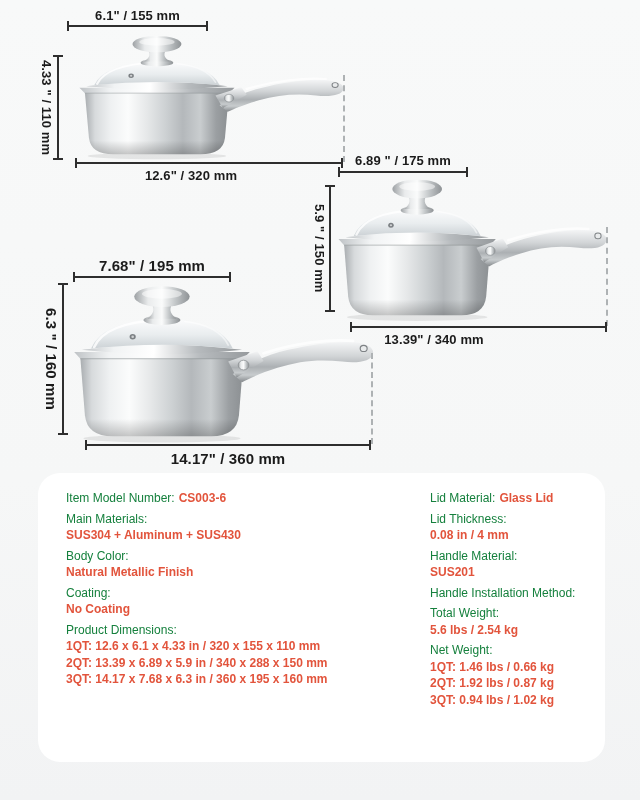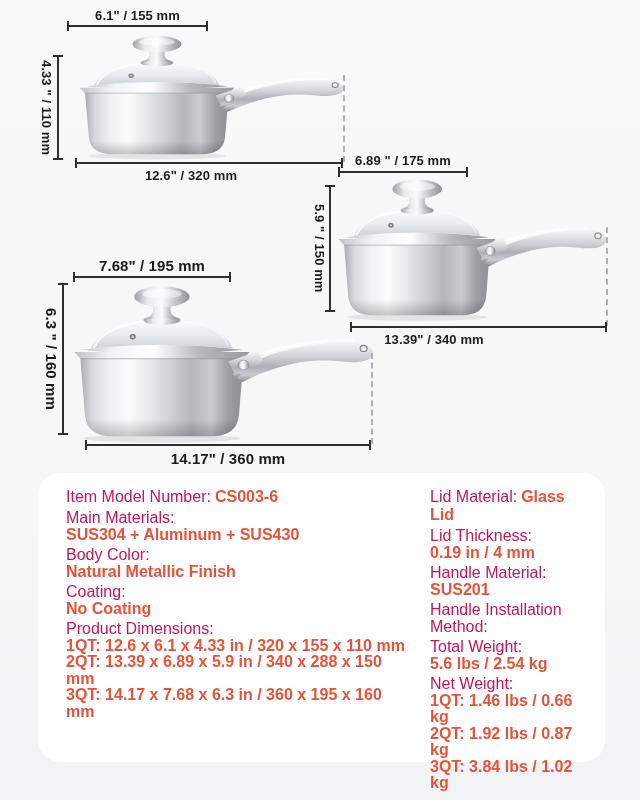--- a/index.html
+++ b/index.html
@@ -39,22 +39,22 @@
 
   
   .panel{
     position:absolute;left:38px;top:473px;width:567px;height:289px;
     background:#ffffff;border-radius:22px;box-sizing:border-box;
     padding:15px 18px 0 28px;display:flex;
   }
   .col-left{flex:0 0 339px;}
   .col-right{flex:1 1 auto;margin-left:25px;}
   .grp{margin-bottom:4px;}
-  .lab{font-size:16px;line-height:16.5px;font-weight:500;color:#be185d;display:block;}
-  .val{font-size:16px;line-height:16.5px;font-weight:700;color:var(--accent,#e2543c);display:block;}
+  .lab{font-size:12px;line-height:16.5px;font-weight:500;color:#15803d;display:block;}
+  .val{font-size:12px;line-height:16.5px;font-weight:700;color:var(--accent,#e2543c);display:block;}
   .grp-inline .lab,.grp-inline .val{display:inline;}
   .grp-inline .val{margin-left:4px;}
 </style>
 </head>
 <body>
 
 <div class="stage">
 
   <svg width="0" height="0" style="position:absolute" aria-hidden="true">
     <defs>
@@ -201,21 +201,21 @@
     </div>
 
     <div class="col-right">
 
       <div class="grp grp-inline">
         <span class="lab">Lid Material:</span><span class="val">Glass Lid</span>
       </div>
 
       <div class="grp">
         <span class="lab">Lid Thickness:</span>
-        <span class="val">0.19 in / 4 mm</span>
+        <span class="val">0.08 in / 4 mm</span>
       </div>
 
       <div class="grp">
         <span class="lab">Handle Material:</span>
         <span class="val">SUS201</span>
       </div>
 
       <div class="grp">
         <span class="lab">Handle Installation Method:</span>
       </div>
@@ -225,17 +225,17 @@
 
       <div class="grp">
         <span class="lab">Total Weight:</span>
         <span class="val">5.6 lbs / 2.54 kg</span>
       </div>
 
       <div class="grp">
         <span class="lab">Net Weight:</span>
         <span class="val">1QT: 1.46 lbs / 0.66 kg</span>
         <span class="val">2QT: 1.92 lbs / 0.87 kg</span>
-        <span class="val">3QT: 3.84 lbs / 1.02 kg</span>
+        <span class="val">3QT: 0.94 lbs / 1.02 kg</span>
       </div>
     </div>
   </div>
 </div>
 
 </body></html>

